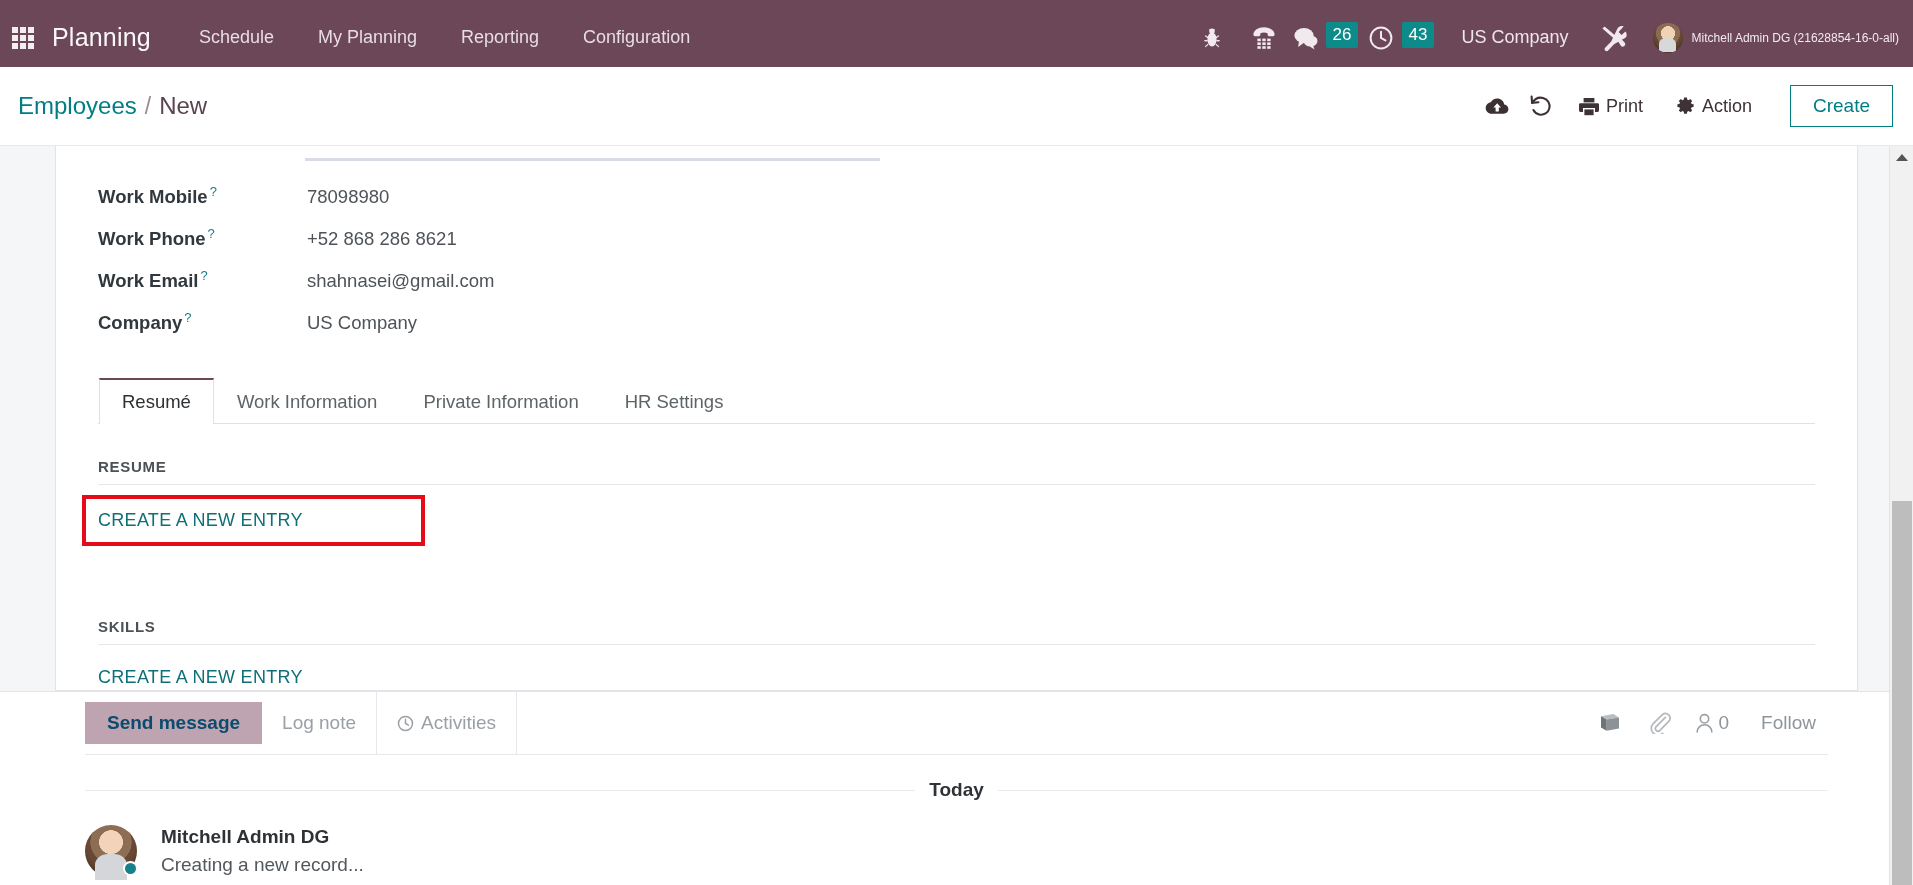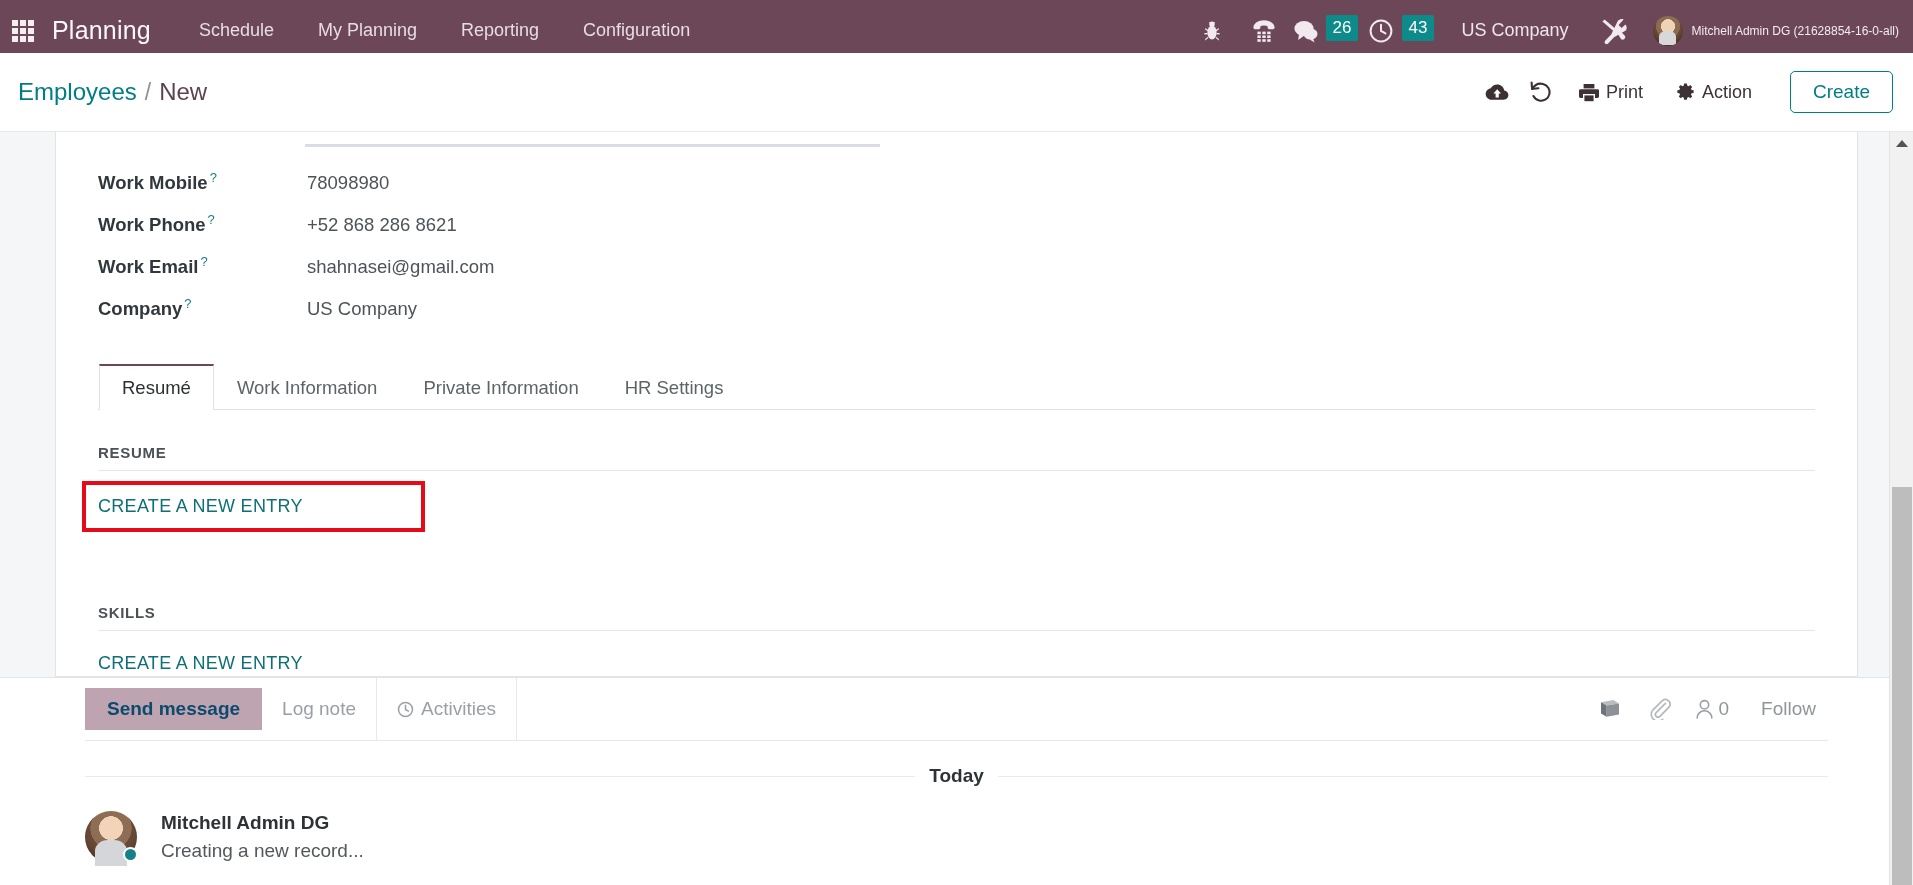--- a/index.html
+++ b/index.html
@@ -6,21 +6,21 @@
   html, body {
     margin: 0; padding: 0;
     width: 1913px; height: 885px;
     overflow: hidden;
     font-family: "Liberation Sans", sans-serif;
     background: #ffffff;
   }
 
   
   #navbar {
-    height: 53px;
+    height: 67px;
     background: #6b4757;
     display: flex;
     align-items: center;
     padding: 8px 14px 0 8px;
     color: #f4eef1;
     position: relative;
   }
   #apps-grid {
     width: 30px; height: 30px;
     display: grid;
@@ -134,21 +134,21 @@
   }
   .cp-textbtn svg { fill: #3d3236; }
   .create-btn {
     border: 1px solid #017e84;
     color: #017e84;
     background: #fff;
     font-size: 19px;
     padding: 9px 22px;
     margin-left: 22px;
     cursor: pointer;
-    border-radius: 5px;
+    border-radius: 0;
     font-family: "Liberation Sans", sans-serif;
   }
 
   
   #page-body {
     height: 769px;
     background: #f5f6f8;
     position: relative;
     overflow: hidden;
   }

